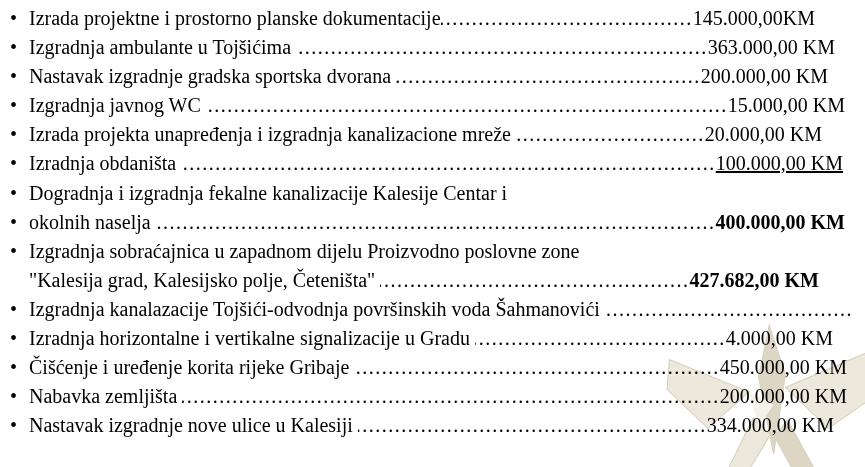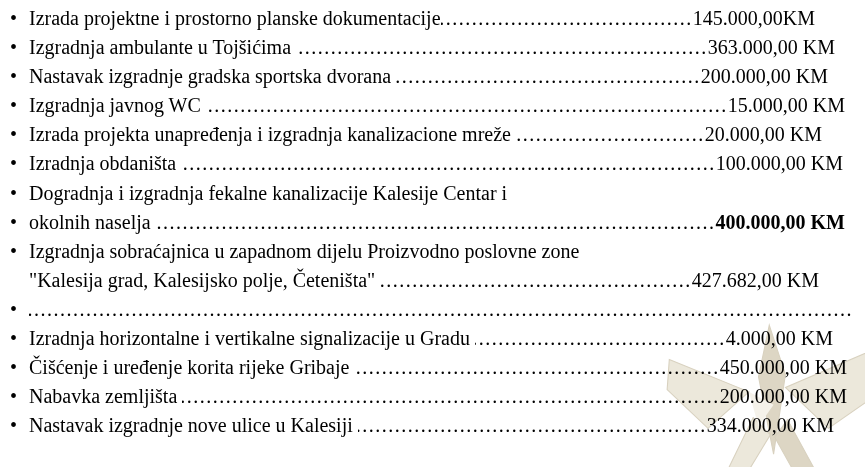--- a/index.html
+++ b/index.html
@@ -55,23 +55,23 @@
   .amount {
     flex: 0 0 auto;
     white-space: pre;
   }
   
   .row:nth-child(1)  .amount { margin-right: 38px; }
   .row:nth-child(2)  .amount { margin-right: 18px; }
   .row:nth-child(3)  .amount { margin-right: 25px; }
   .row:nth-child(4)  .amount { margin-right: 8px; }
   .row:nth-child(5)  .amount { margin-right: 31px; }
-  .row:nth-child(6)  .amount { margin-right: 10px; }
+  .row:nth-child(6)  .amount { margin-right: 10px; text-decoration: underline; }
   .row:nth-child(8)  .amount { margin-right: 8px; font-weight: bold; }
-  .row:nth-child(10) .amount { margin-right: 34px; }
+  .row:nth-child(10) .amount { margin-right: 34px; font-weight: bold; }
   .row:nth-child(11) .amount { margin-right: 0px; }
   .row:nth-child(12) .amount { margin-right: 20px; }
   .row:nth-child(13) .amount { margin-right: 6px; }
   .row:nth-child(14) .amount { margin-right: 6px; }
   .row:nth-child(15) .amount { margin-right: 19px; }
 </style>
 </head>
 <body>
 
 <div class="page">
@@ -153,20 +153,21 @@
 
     <div class="row">
       <span class="bullet"></span>
       <span class="label">"Kalesija grad, Kalesijsko polje, Četeništa" </span>
       <span class="leader">....................................................................................................................................................................................................................................................................</span>
       <span class="amount">427.682,00 KM</span>
     </div>
 
     <div class="row">
       <span class="bullet">•</span>
+      <span class="label">Izgradnja kanalazacije Tojšići-odvodnja površinskih voda Šahmanovići </span>
       <span class="leader">....................................................................................................................................................................................................................................................................</span>
     </div>
 
     <div class="row">
       <span class="bullet">•</span>
       <span class="label">Izradnja horizontalne i vertikalne signalizacije u Gradu </span>
       <span class="leader">....................................................................................................................................................................................................................................................................</span>
       <span class="amount">4.000,00 KM</span>
     </div>
 

